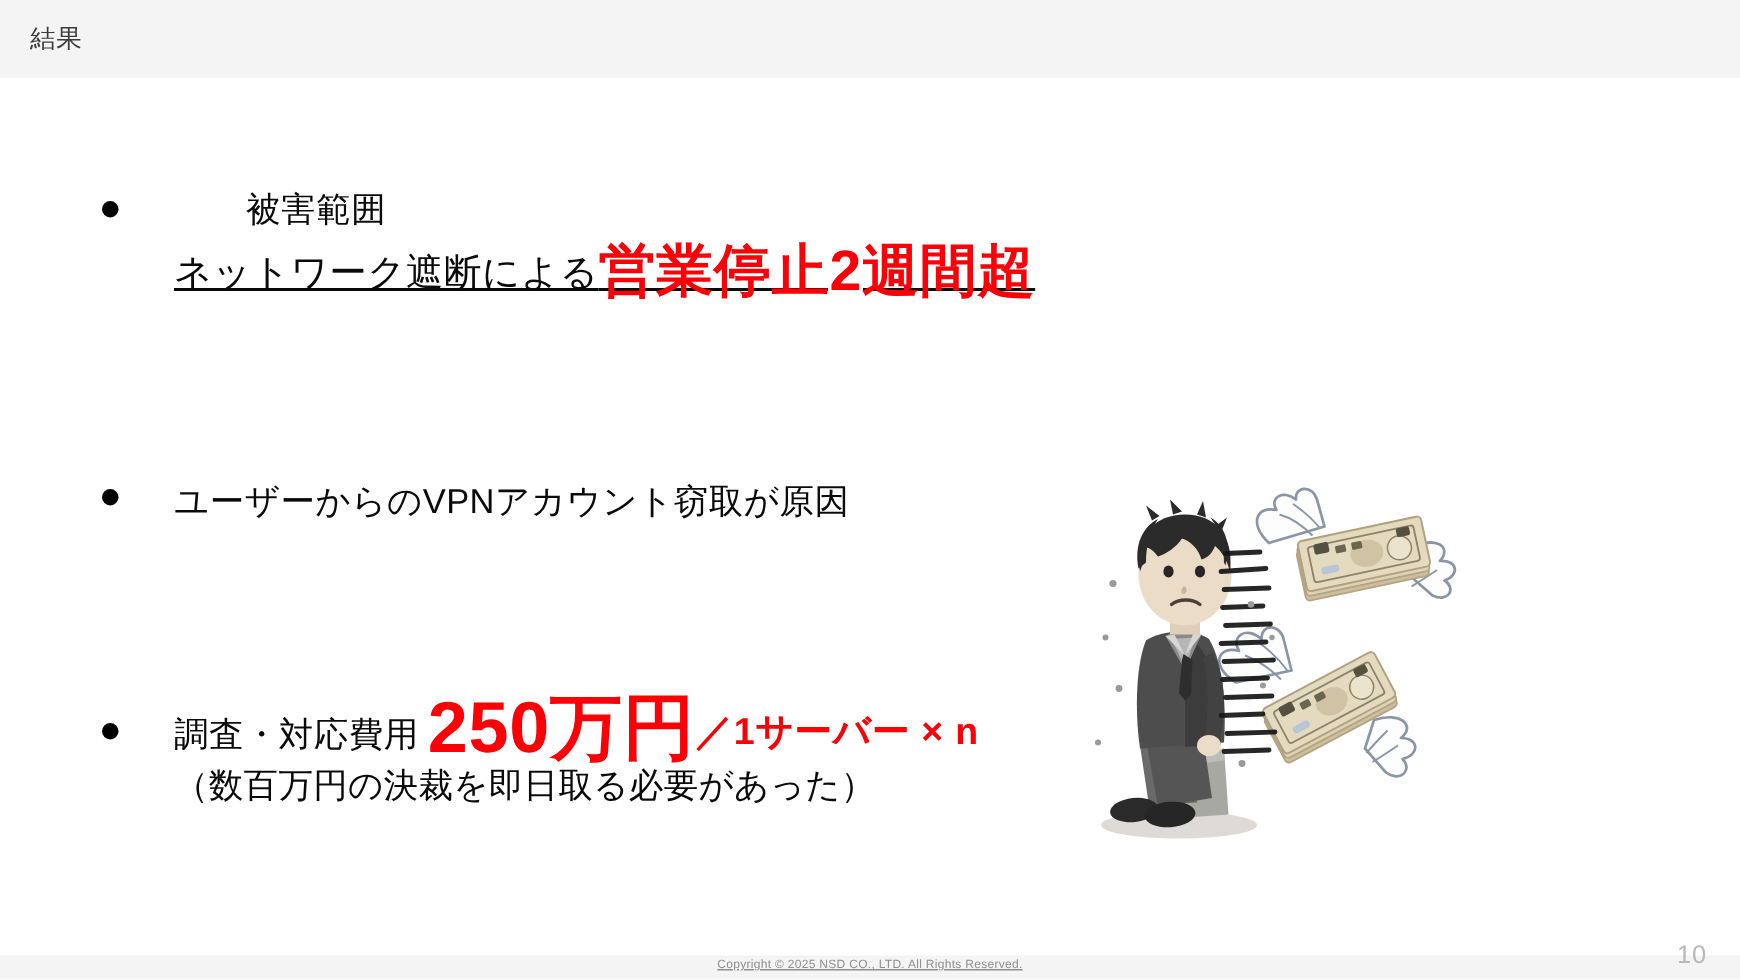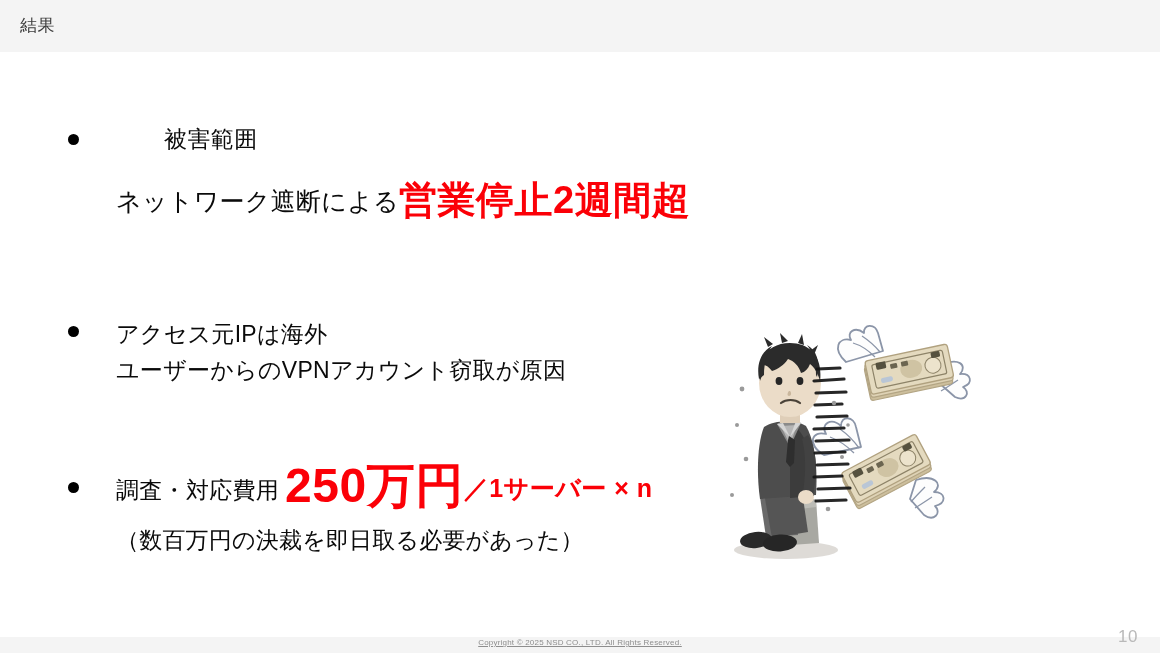--- a/index.html
+++ b/index.html
@@ -75,22 +75,23 @@
   #group-damage .bullet-dot { top: 8px; }
   .line-head {
     font-size: 23px;
     line-height: 30px;
     letter-spacing: 0.4px;
     margin-left: 48px;
   }
   .line-highlight {
     font-size: 25px;
     line-height: 34px;
-    margin-top: 29px;
+    margin-top: 10px;
     letter-spacing: 0.3px;
+    text-decoration: underline;
   }
   .red-big {
     color: #fb0007;
     font-weight: bold;
     font-size: 38px;
     letter-spacing: 0.5px;
     vertical-align: -3px;
   }
   .line-sub {
     font-size: 23px;
@@ -127,21 +128,20 @@
   .cost-unit {
     color: #fb0007;
     font-weight: bold;
     font-size: 25px;
     letter-spacing: 0.5px;
     vertical-align: 1px;
   }
   .cost-note {
     font-size: 23px;
     line-height: 34px;
-    margin-top: 16px;
     letter-spacing: 0.2px;
   }
 
   
   #illustration {
     position: absolute;
     left: 720px;
     top: 255px;
     width: 300px;
     height: 260px;
@@ -193,21 +193,20 @@
         <div class="line line-head">被害範囲</div>
         <div class="line line-highlight">
           <span>ネットワーク遮断による</span><span class="red-big">営業停止2週間超</span>
         </div>
       </div>
     </div>
 
     <div class="bullet-group" id="group-vpn">
       <span class="bullet-dot"></span>
       <div class="bullet-body">
-        <div class="line line-vpn">アクセス元IPは海外</div>
         <div class="line line-vpn">ユーザーからのVPNアカウント窃取が原因</div>
       </div>
     </div>
 
     <div class="bullet-group" id="group-cost">
       <span class="bullet-dot"></span>
       <div class="bullet-body">
         <div class="line cost-line">
           <span>調査・対応費用</span><span class="cost-amount">250万円</span><span class="cost-unit">／1サーバー × n</span>
         </div>

